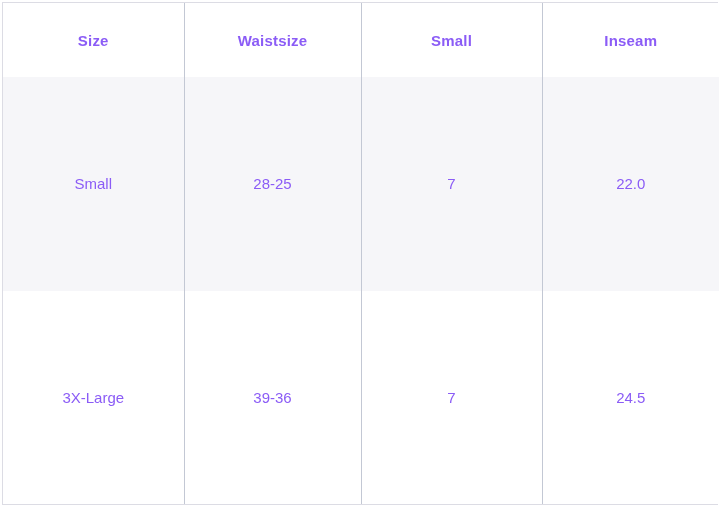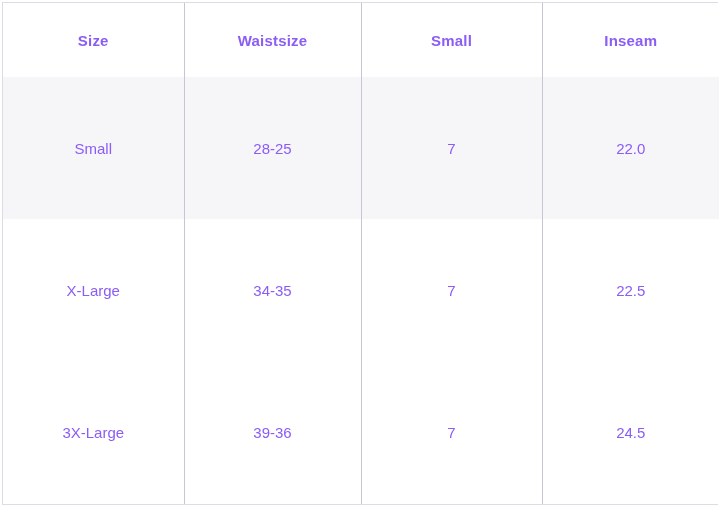--- a/index.html
+++ b/index.html
@@ -92,26 +92,20 @@
       </tr>
     </thead>
     <tbody>
       <tr class="row-alt">
         <td>Small</td>
         <td>28-25</td>
         <td>7</td>
         <td>22.0</td>
       </tr>
       <tr class="row-plain">
-        <td>X-Large</td>
-        <td>34-35</td>
-        <td>7</td>
-        <td>22.5</td>
-      </tr>
-      <tr class="row-plain">
         <td>3X-Large</td>
         <td>39-36</td>
         <td>7</td>
         <td>24.5</td>
       </tr>
     </tbody>
   </table>
 </div>
 
 </body></html>

